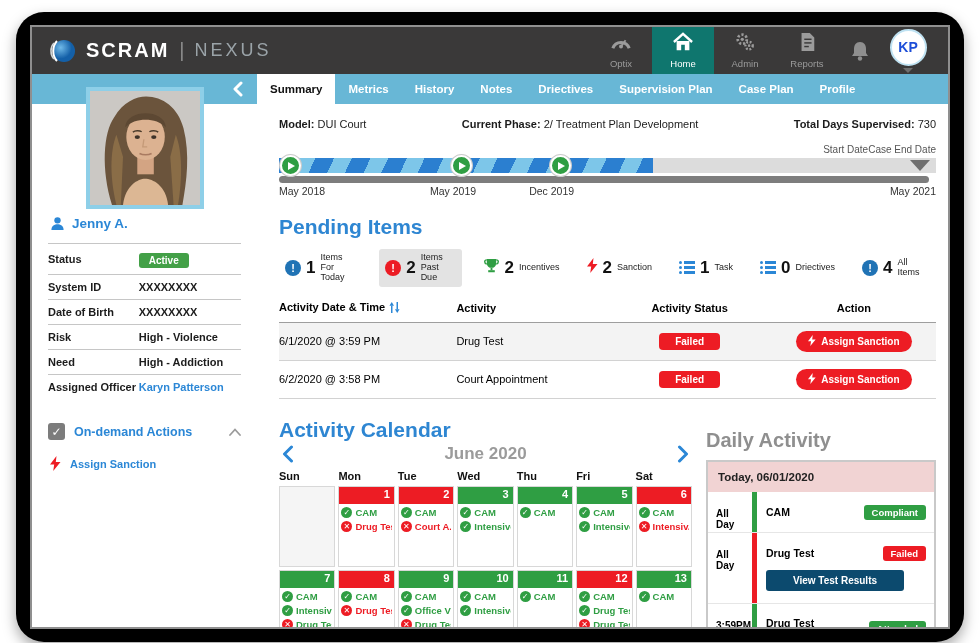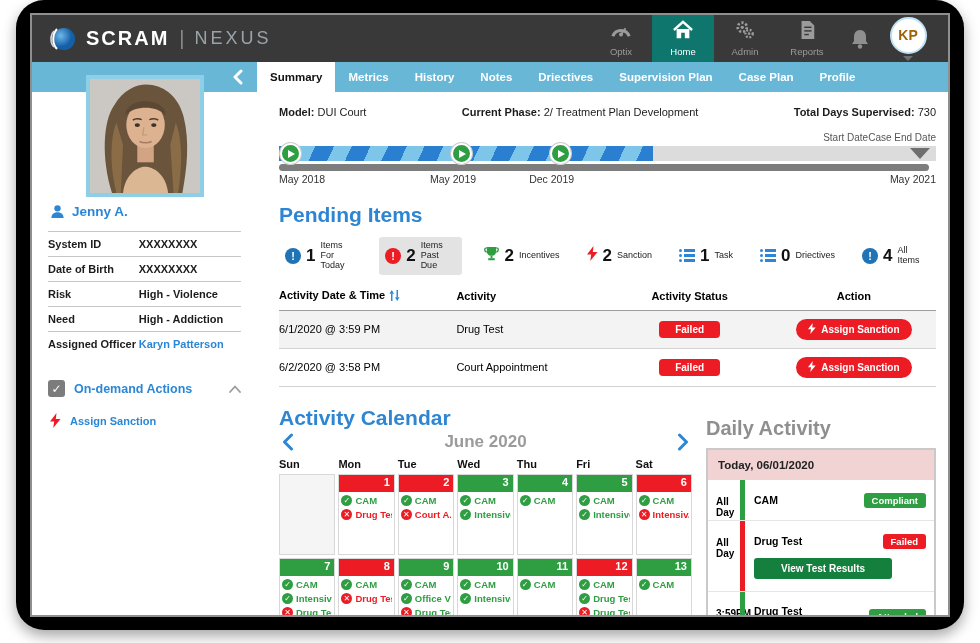--- a/index.html
+++ b/index.html
@@ -1,33 +1,33 @@
 <!DOCTYPE html>
 <html><head>
 <meta charset="utf-8">
 <style>
   * { margin:0; padding:0; box-sizing:border-box; }
   html,body { width:980px; height:643px; background:#fff; font-family:"Liberation Sans","DejaVu Sans",sans-serif; overflow:hidden; }
-  .frame { position:absolute; left:16px; top:0; width:948px; height:630px; background:#000; border-radius:28px; padding:13px 14px; box-shadow:0 6px 14px rgba(0,0,0,.35); }
+  .frame { position:absolute; left:16px; top:12px; width:948px; height:630px; background:#000; border-radius:28px; padding:13px 14px; box-shadow:0 6px 14px rgba(0,0,0,.35); }
   .window { width:100%; height:100%; background:#fff; border:2px solid #8f8f8f; overflow:hidden; display:flex; flex-direction:column; }
 
   
   .topbar { height:47px; background:#3a3939; display:flex; align-items:center; flex:none; }
   .logo { display:flex; align-items:center; gap:8px; padding-left:16px; }
   .logo-scram { color:#fff; font-weight:bold; font-size:20px; letter-spacing:2px; }
   .logo-pipe { color:#8b8b8b; font-size:20px; font-weight:300; padding:0 2px; }
   .logo-nexus { color:#9aa3a8; font-size:18px; letter-spacing:3px; }
   .topnav { margin-left:auto; display:flex; align-items:center; height:100%; padding-right:14px; }
   .nav-item { width:62px; height:100%; display:flex; flex-direction:column; align-items:center; justify-content:center; gap:2px; color:#9b9b9b; cursor:pointer; }
   .nav-item svg { width:22px; height:20px; }
   .nav-item .nav-label { font-size:9.5px; }
   .nav-item.active { background:#0f766e; color:#fff; }
   .nav-bell { width:44px; display:flex; align-items:center; justify-content:center; color:#8f8f8f; }
   .avatar-wrap { width:52px; display:flex; flex-direction:column; align-items:center; }
-  .avatar { width:37px; height:37px; border-radius:50%; background:#fff; border:2px solid #bfe2f2; color:#a16207; font-weight:bold; font-size:14px; display:flex; align-items:center; justify-content:center; }
+  .avatar { width:37px; height:37px; border-radius:50%; background:#fff; border:2px solid #bfe2f2; color:#1d4ed8; font-weight:bold; font-size:14px; display:flex; align-items:center; justify-content:center; }
   .avatar-caret { width:0; height:0; border-left:5px solid transparent; border-right:5px solid transparent; border-top:5px solid #6f6f6f; margin-top:2px; }
 
   
   .bluebar { height:30px; background:#68b7d6; display:flex; flex:none; }
   .bluebar-left { width:225px; flex:none; display:flex; align-items:center; justify-content:flex-end; padding-right:12px; }
   .tabs { display:flex; align-items:stretch; }
   .tab { padding:0 13px; display:flex; align-items:center; color:#fff; font-size:11.5px; font-weight:bold; cursor:pointer; }
   .tab.active { background:#fff; color:#111; }
 
   .body-row { flex:1; display:flex; min-height:0; }
@@ -107,29 +107,29 @@
   .cal-item .mini { width:11px; height:11px; border-radius:50%; color:#fff; font-size:8px; display:flex; align-items:center; justify-content:center; flex:none; }
   .mini.check { background:#2f9e43; } .mini.x { background:#ed1c24; }
   .txt-green { color:#2f9e43; } .txt-red { color:#ed1c24; }
 
   .daily-col { width:230px; flex:none; margin-left:14px; }
   h2.daily-title { color:#8f8f8f; font-size:20px; font-weight:bold; margin-top:26px; }
   .daily-box { border:2px solid #c9c9c9; margin-top:8px; background:#fff; }
   .daily-head { background:#f1d3d3; font-size:11.5px; font-weight:bold; color:#222; padding:9px 10px; }
   .daily-entry { display:flex; align-items:stretch; padding:0; border-top:1px solid #e6e6e6; }
   .daily-entry:first-of-type { border-top:none; }
-  .de-time { width:32px; flex:none; font-size:10px; font-weight:bold; padding:16px 12px 0 8px; }
+  .de-time { width:44px; flex:none; font-size:10px; font-weight:bold; padding:16px 12px 0 8px; }
   .de-bar { width:5px; flex:none; }
   .de-bar.green { background:#2f9e43; } .de-bar.red { background:#ed1c24; }
   .de-content { flex:1; padding:13px 8px 12px 9px; }
   .de-top { display:flex; align-items:center; justify-content:space-between; gap:4px; }
   .de-name { font-size:10.5px; font-weight:bold; }
   .de-pill { color:#fff; font-size:9.5px; font-weight:bold; padding:2px 8px; border-radius:3px; white-space:nowrap; }
   .de-pill.green { background:#2f9e43; } .de-pill.red { background:#ed1c24; }
-  .de-btn { margin-top:9px; width:138px; background:#15803d; color:#fff; border:none; font-size:10px; font-weight:bold; padding:5px 0; border-radius:3px; cursor:pointer; font-family:inherit; }
+  .de-btn { margin-top:9px; width:138px; background:#0c4a6e; color:#fff; border:none; font-size:10px; font-weight:bold; padding:5px 0; border-radius:3px; cursor:pointer; font-family:inherit; }
 </style>
 </head>
 <body>
 
 <div class="frame">
   <div class="window">
 
     <header class="topbar">
       <div class="logo">
         <svg width="30" height="30" viewBox="0 0 30 30">
@@ -241,20 +241,24 @@
         <div class="name-row">
           <svg width="15" height="15" viewBox="0 0 16 16">
               <circle cx="8" cy="4.6" r="3.4" fill="#2b87d6"></circle>
               <path d="M1.5 15 C1.5 10.5 5 8.8 8 8.8 C11 8.8 14.5 10.5 14.5 15 Z" fill="#2b87d6"></path>
             </svg>
           <span class="name">Jenny A.</span>
         </div>
 
         <div id="client-fields">
             <div class="detail-row">
+              <span class="detail-label">Status</span>
+              <span><span class="pill-green">Active</span></span>
+            </div>
+            <div class="detail-row">
               <span class="detail-label">System ID</span>
               <span class="detail-value">XXXXXXXX</span>
             </div>
             <div class="detail-row">
               <span class="detail-label">Date of Birth</span>
               <span class="detail-value">XXXXXXXX</span>
             </div>
             <div class="detail-row">
               <span class="detail-label">Risk</span>
               <span class="detail-value">High - Violence</span>

